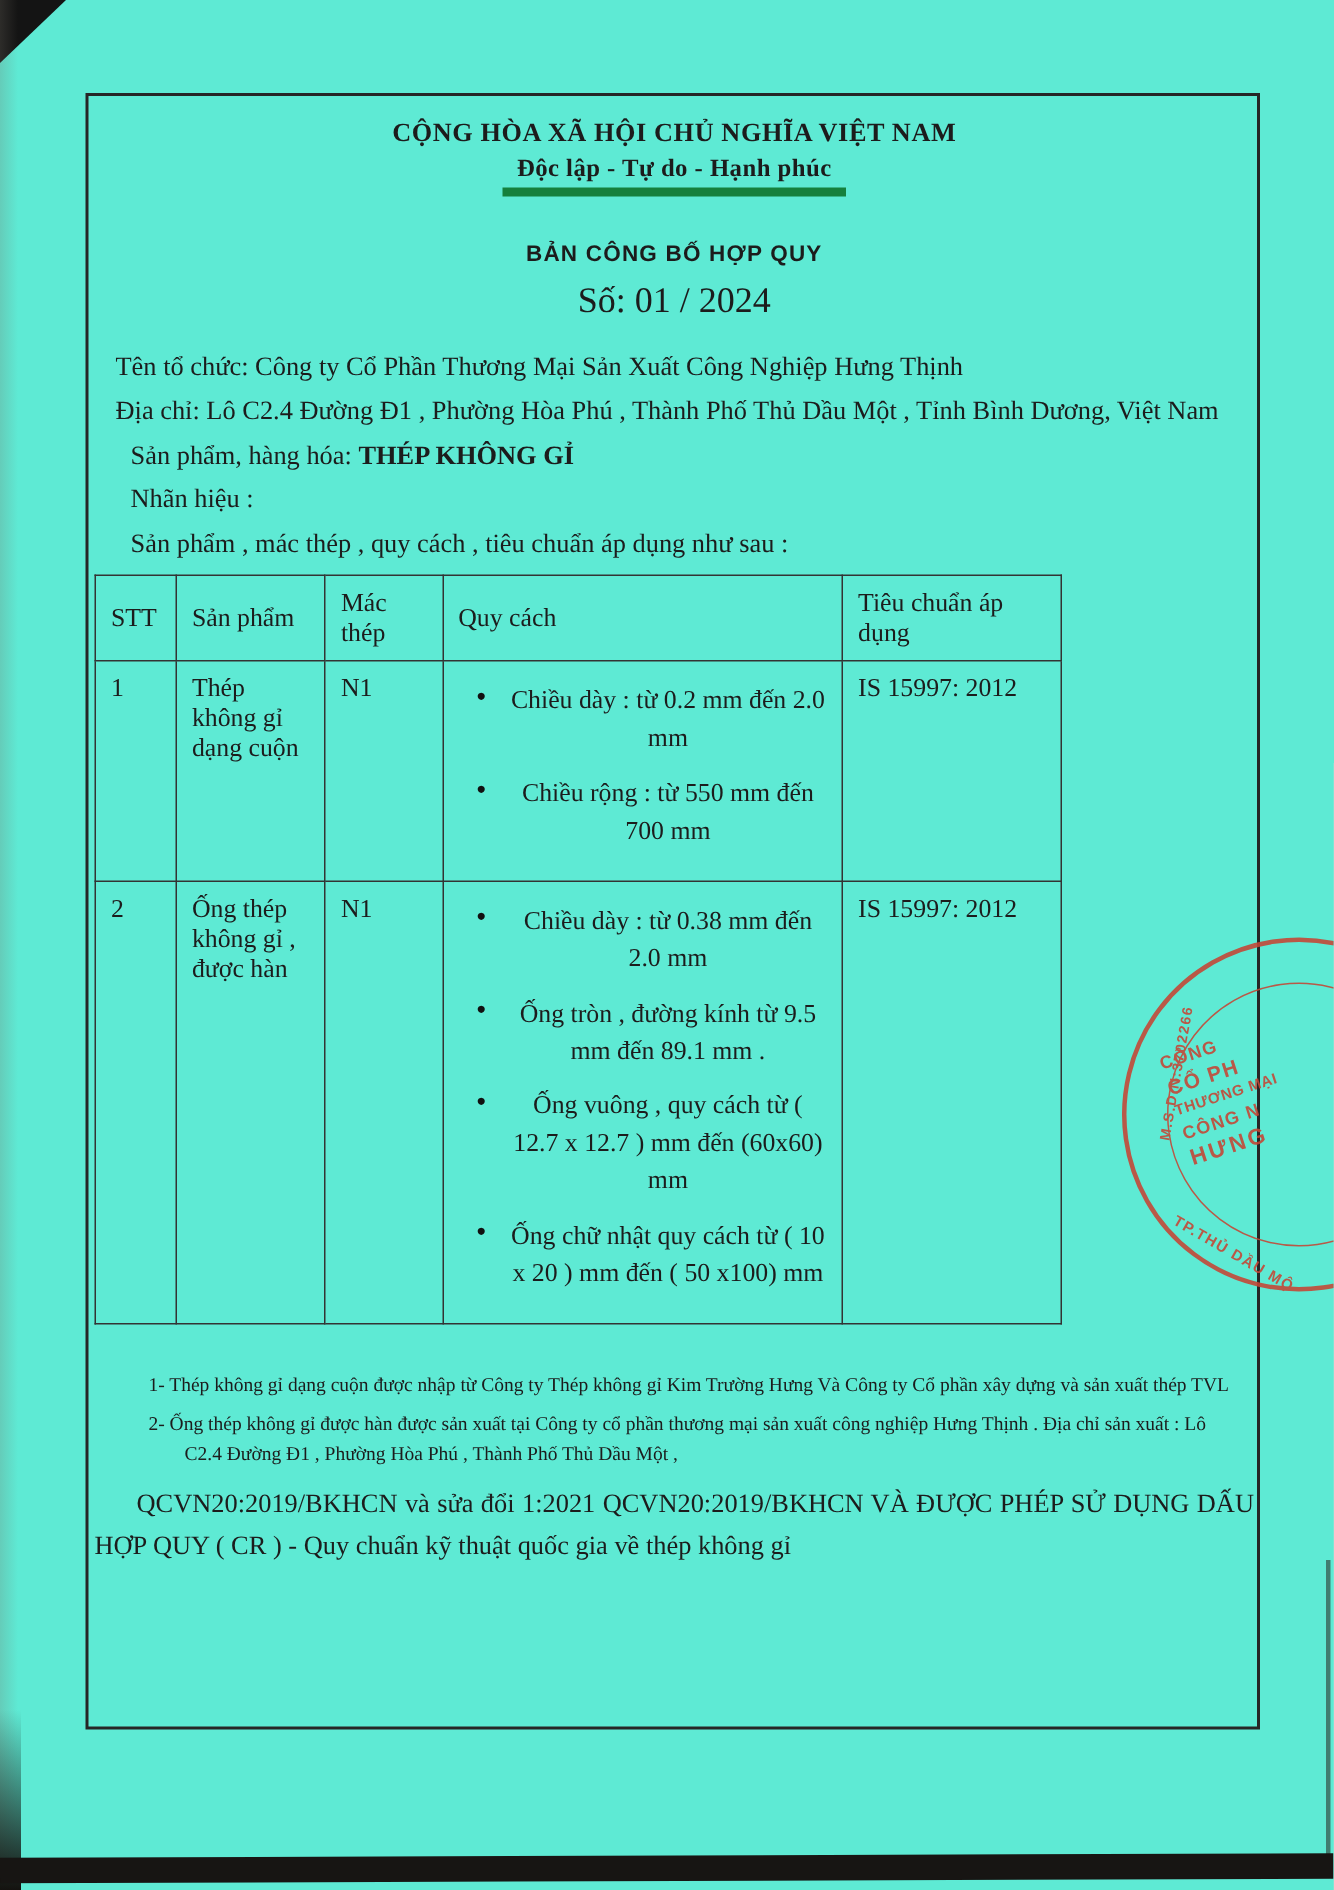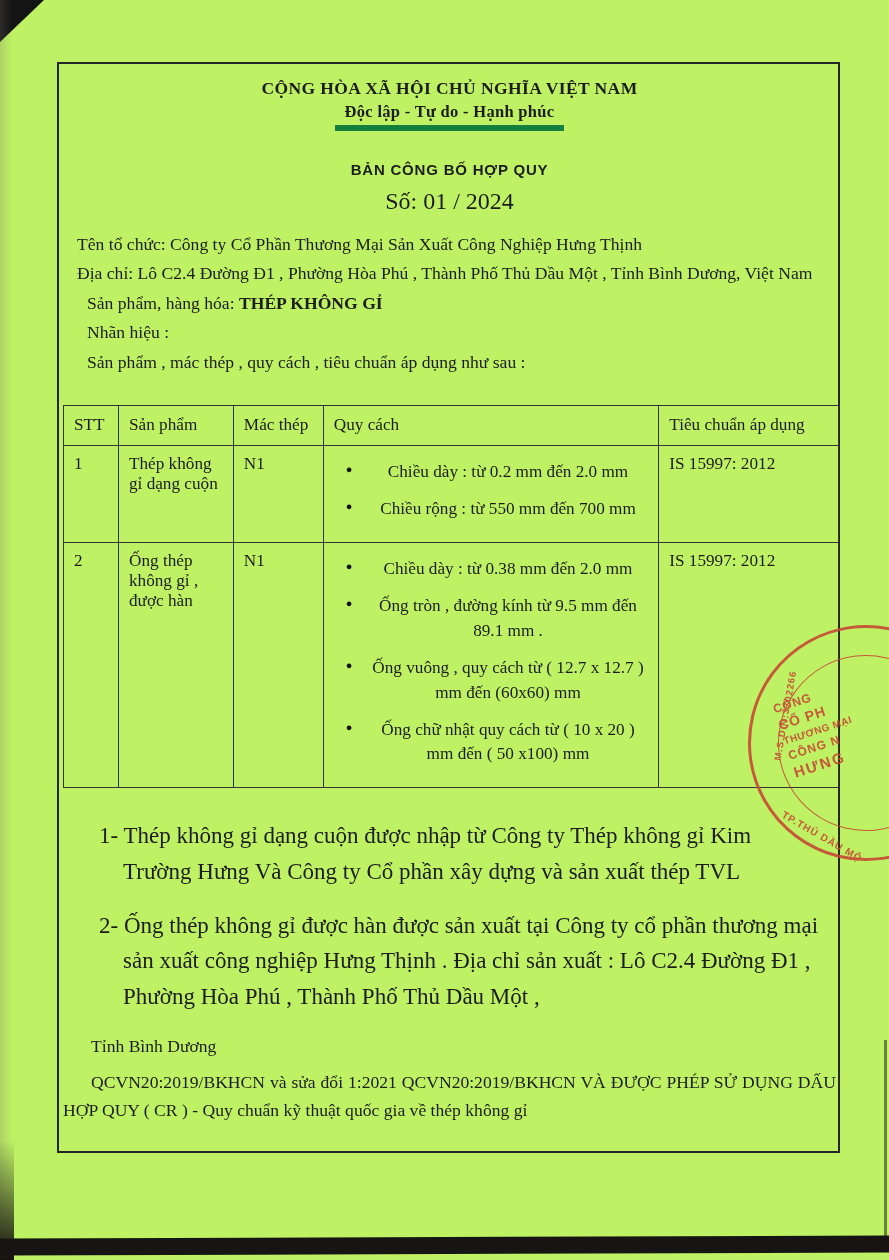--- a/index.html
+++ b/index.html
@@ -4,21 +4,21 @@
 <style>
   * { box-sizing: border-box; }
   html, body { margin: 0; padding: 0; }
   body { background: #d9d9d6; }
 
   .page {
     position: relative;
     width: 889px;
     height: 1260px;
     margin: 0 auto;
-    background: #bef264;
+    background: #5eead4;
     overflow: hidden;
     font-family: "Liberation Serif", serif;
     color: #1c1c1c;
   }
 
   
   .artifact-corner {
     position: absolute; top: 0; left: 0;
     width: 0; height: 0;
     border-top: 42px solid #141414;
@@ -91,23 +91,23 @@
     line-height: 1.5;
     margin: 3px 0;
   }
   .para.indent { padding-left: 10px; }
   .bold { font-weight: bold; }
 
   .info-block { margin-top: 16px; }
 
   table.spec {
     border-collapse: collapse;
-    width: 776px;
+    width: 645px;
     margin-left: -14px;
-    margin-top: 30px;
+    margin-top: 8px;
     font-size: 17.2px;
   }
   table.spec th, table.spec td {
     border: 1.6px solid #333;
     padding: 8px 10px;
     vertical-align: top;
     font-weight: normal;
     text-align: left;
   }
   table.spec th { height: 40px; vertical-align: middle; }
@@ -129,23 +129,23 @@
   ul.bullets li::before {
     content: "●";
     position: absolute;
     left: 0; top: 2px;
     font-size: 11px;
     color: #111;
   }
 
   .notes { margin-top: 30px; }
   .note {
-    font-size: 23px;
+    font-size: 13px;
     line-height: 1.55;
-    margin: 18px 0;
+    margin: 6px 0;
     padding-left: 46px;
     text-indent: -24px;
   }
   .footer-para {
     font-size: 17.6px;
     line-height: 1.55;
     margin: 6px 0;
     padding-left: 14px;
   }
   .closing-para {
@@ -275,21 +275,20 @@
           <td class="c-tc">IS 15997: 2012</td>
         </tr>
       </tbody>
     </table>
 
     <div class="notes">
       <div class="note">1-  Thép không gỉ dạng cuộn được nhập từ Công ty Thép không gỉ Kim Trường Hưng Và Công ty Cổ phần xây dựng và sản xuất thép TVL</div>
       <div class="note">2-  Ống thép không gỉ được hàn được sản xuất tại Công ty cổ phần thương mại sản xuất công nghiệp Hưng Thịnh . Địa chỉ sản xuất : Lô C2.4 Đường Đ1 , Phường Hòa Phú , Thành Phố Thủ Dầu Một ,</div>
     </div>
 
-    <div class="footer-para">Tỉnh Bình Dương</div>
     <div class="closing-para">QCVN20:2019/BKHCN  và  sửa  đổi  1:2021  QCVN20:2019/BKHCN  VÀ  ĐƯỢC PHÉP SỬ DỤNG DẤU HỢP QUY ( CR ) -  Quy chuẩn kỹ thuật quốc gia về thép không gỉ</div>
 
   </div>
 
   <div class="stamp">
     <div class="stamp-ring-outer"></div>
     <div class="stamp-ring-inner"></div>
     <div class="stamp-arc-left">M.S.D.N:3702266</div>
     <div class="stamp-center">
       <div class="s1">CÔNG</div>

